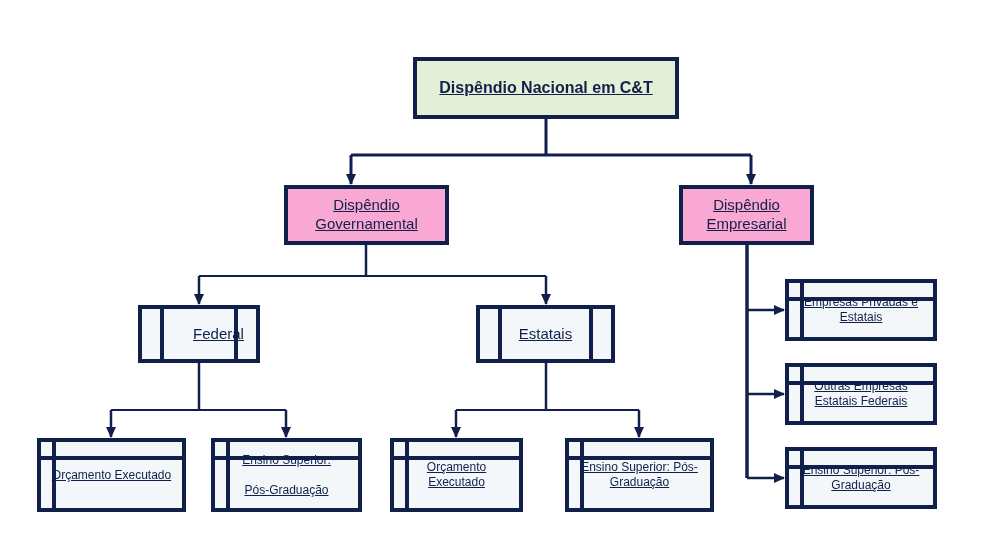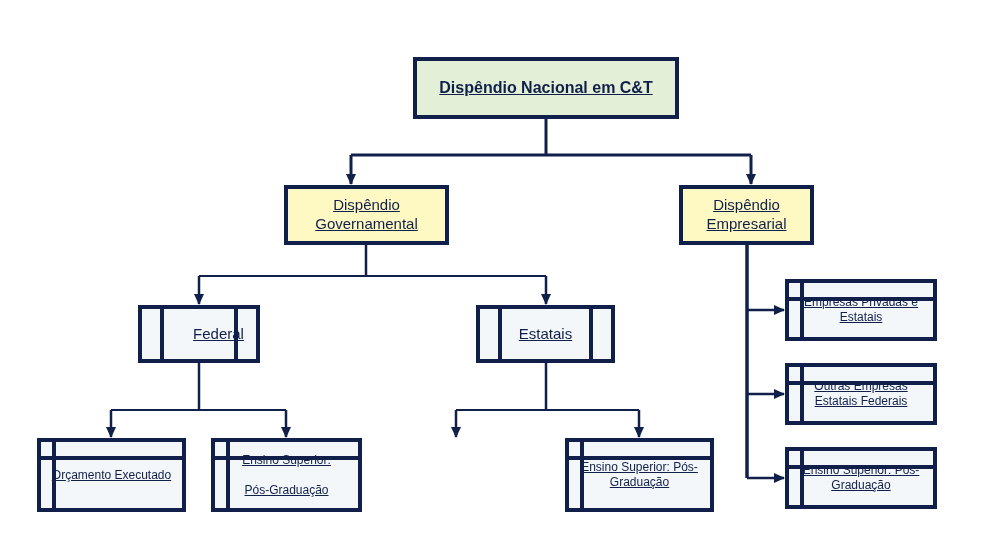--- a/index.html
+++ b/index.html
@@ -38,21 +38,21 @@
     justify-content: center;
     text-align: center;
     color: #11204a;
     text-decoration: underline;
     line-height: 1.25;
   }
 
   
   .rect {
     border: 4px solid #11204a;
-    background: #fef9c3;
+    background: #f9a8d4;
   }
 
   .rect.green {
     background: #e3efd6;
     font-weight: bold;
   }
 
   
   .proc {
     border: 4px solid #11204a;
@@ -189,20 +189,24 @@
   <div class="node store n-g1">
     <span class="label">Orçamento Executado</span>
   </div>
 
   <div class="node store n-g2">
     <span class="label">Ensino Superior:
 
 Pós-Graduação</span>
   </div>
 
+  <div class="node store n-g3">
+    <span class="label">Orçamento
+Executado</span>
+  </div>
 
   <div class="node store n-g4">
     <span class="label">Ensino Superior: Pós-
 Graduação</span>
   </div>
 
   <div class="node store n-e1">
     <span class="label">Empresas Privadas e
 Estatais</span>
   </div>

